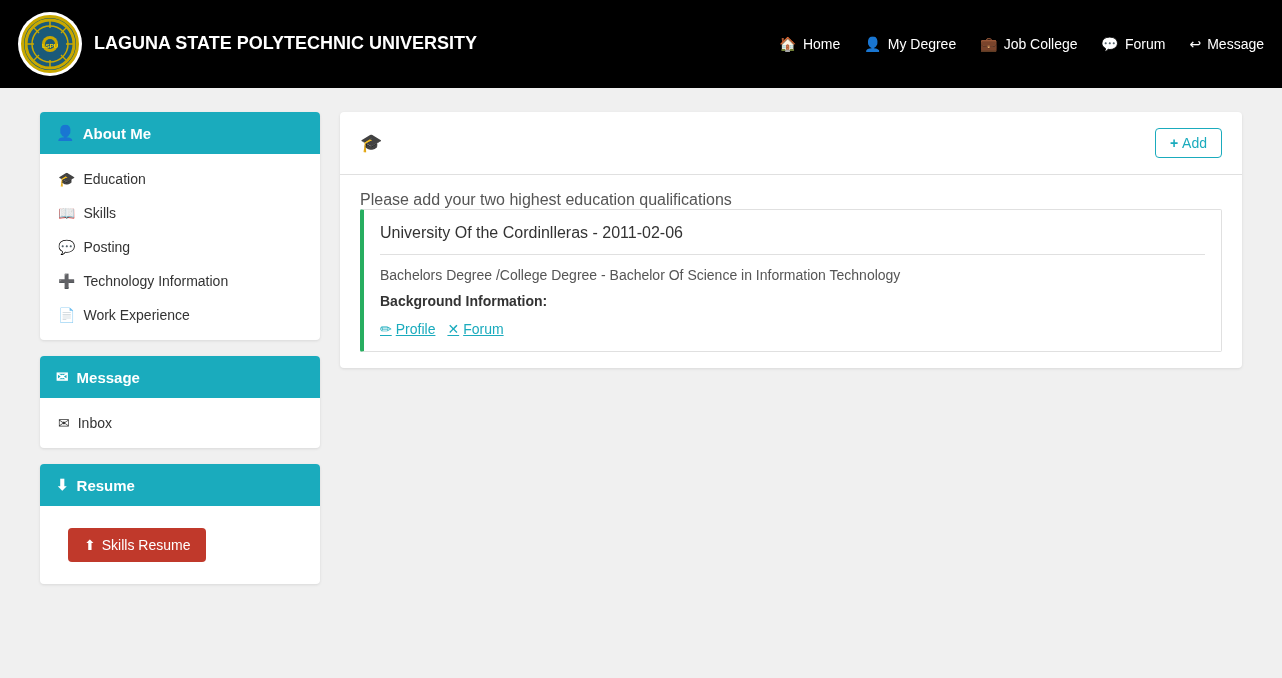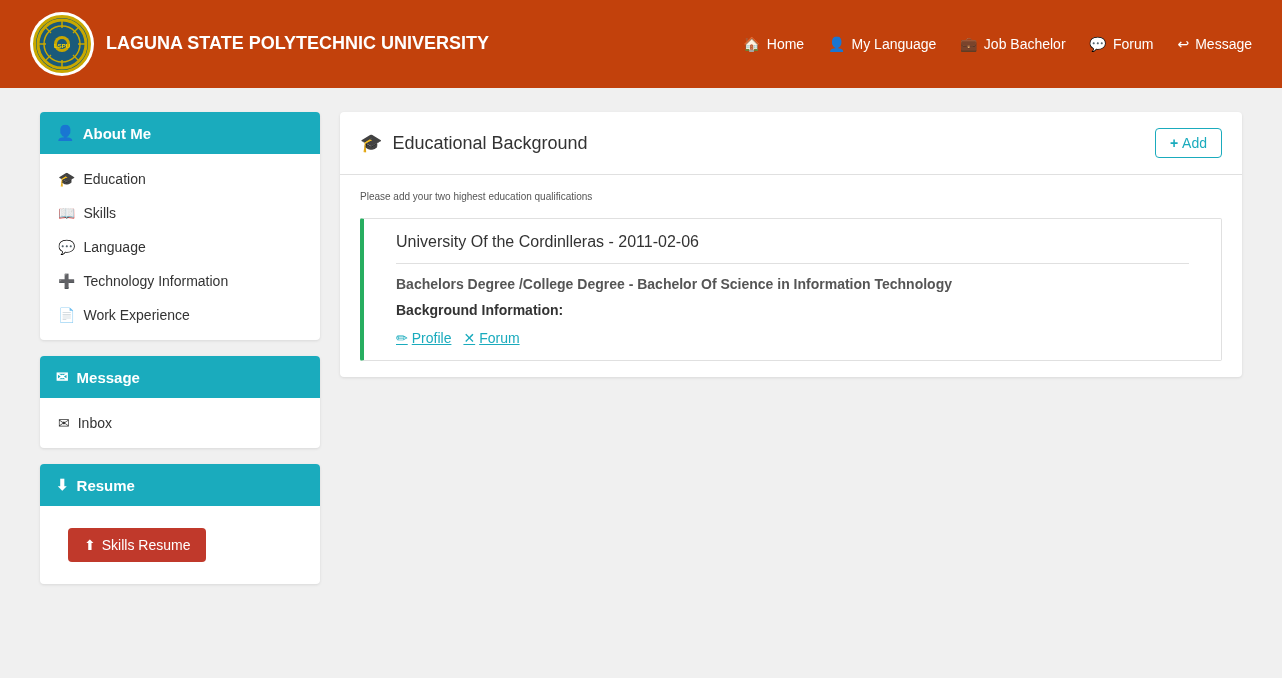--- a/index.html
+++ b/index.html
@@ -1,24 +1,24 @@
 <!DOCTYPE html>
 <html><head>
   <meta charset="utf-8">
   <style>
     * { margin: 0; padding: 0; box-sizing: border-box; }
     body { font-family: Arial, sans-serif; background: #f0f0f0; font-size: 14px; }
 
     
     .header {
-      background: #c2410c;
+      background: #000000;
       display: flex;
       align-items: center;
       justify-content: space-between;
-      padding: 10px 30px;
+      padding: 10px 18px;
       min-height: 88px;
     }
     .header-left {
       display: flex;
       align-items: center;
       gap: 12px;
     }
     .logo-circle {
       width: 64px;
       height: 64px;
@@ -169,45 +169,43 @@
       align-items: center;
       gap: 4px;
     }
 
     .content-body {
       padding: 16px 20px;
     }
 
     .info-text {
       color: #555;
-      margin-bottom: 16px;
-      font-size: 10px;
+      font-size: 16px;
     }
 
     .education-card {
       border-left: 4px solid #27ae60;
       border: 1px solid #e0e0e0;
       border-left: 4px solid #27ae60;
       border-radius: 2px;
-      padding: 14px 32px;
+      padding: 14px 16px;
     }
 
     .edu-university {
       font-size: 16px;
       color: #333;
       margin-bottom: 12px;
       padding-bottom: 12px;
       border-bottom: 1px solid #e0e0e0;
     }
 
     .edu-degree {
       color: #555;
       margin-bottom: 10px;
       font-size: 14px;
-      font-weight: bold;
     }
 
     .edu-additional-label {
       font-weight: bold;
       color: #333;
       margin-bottom: 12px;
       font-size: 14px;
     }
 
     .edu-actions {
@@ -253,25 +251,25 @@
     <div class="header-title">LAGUNA STATE POLYTECHNIC UNIVERSITY</div>
   </div>
 
   <nav class="header-nav">
     <a class="nav-item">
       <span>🏠</span>
       <span>Home</span>
     </a>
     <a class="nav-item">
       <span>👤</span>
-      <span>My Language</span>
+      <span>My Degree</span>
     </a>
     <a class="nav-item">
       <span>💼</span>
-      <span>Job Bachelor</span>
+      <span>Job College</span>
     </a>
     <a class="nav-item">
       <span>💬</span>
       <span>Forum</span>
     </a>
     <a class="nav-item">
       <span>↩</span>
       <span>Message</span>
     </a>
   </nav>
@@ -290,21 +288,21 @@
         <a class="sidebar-menu-item">
           <span>🎓</span>
           <span>Education</span>
         </a>
         <a class="sidebar-menu-item">
           <span>📖</span>
           <span>Skills</span>
         </a>
         <a class="sidebar-menu-item">
           <span>💬</span>
-          <span>Language</span>
+          <span>Posting</span>
         </a>
         <a class="sidebar-menu-item">
           <span>➕</span>
           <span>Technology Information</span>
         </a>
         <a class="sidebar-menu-item">
           <span>📄</span>
           <span>Work Experience</span>
         </a>
       </div>
@@ -337,21 +335,20 @@
     </div>
 
   </aside>
 
   <main class="content">
     <div class="content-card">
 
       <div class="content-header">
         <div class="content-title">
           <span>🎓</span>
-          <span>Educational Background</span>
         </div>
         <button class="add-btn">
           <span style="font-weight:bold;">+</span>
           <span>Add</span>
         </button>
       </div>
 
       <div class="content-body">
         <p class="info-text">Please add your two highest education qualifications</p>
 

